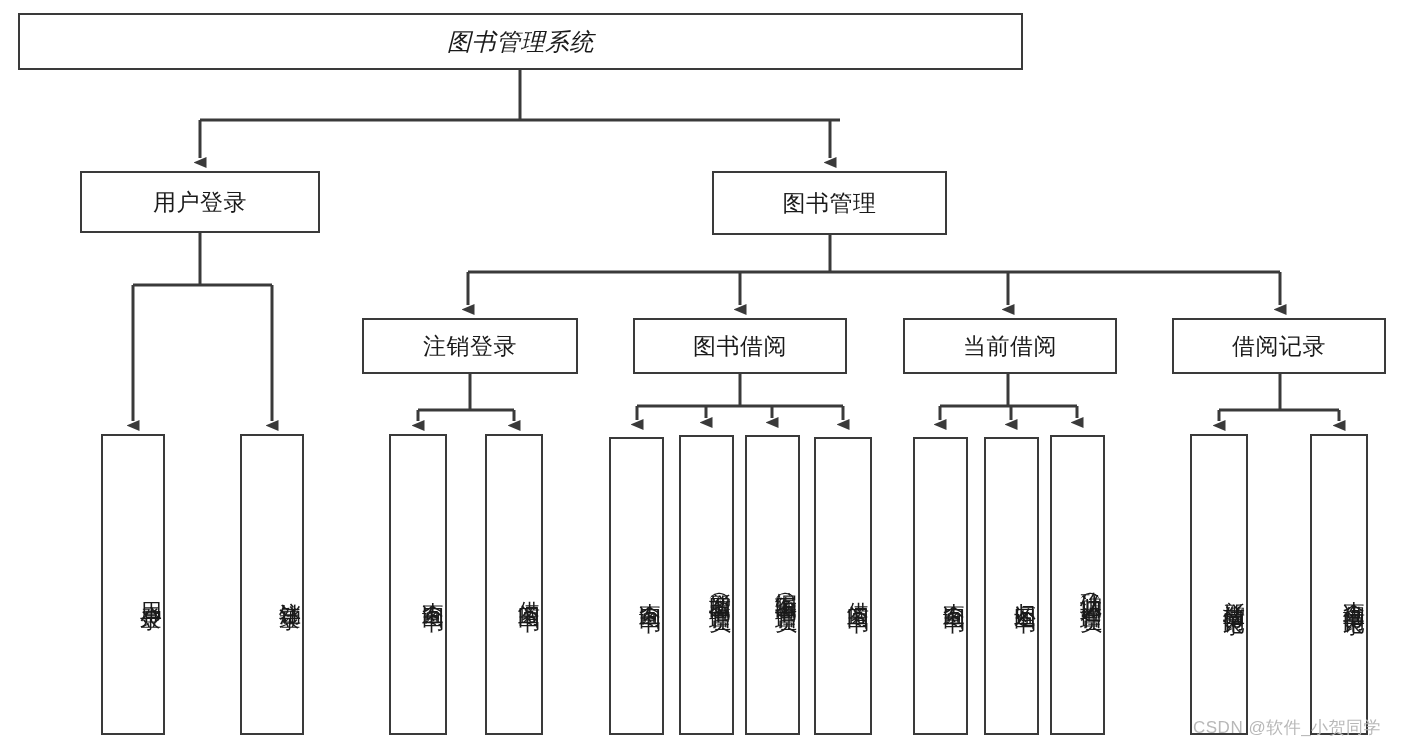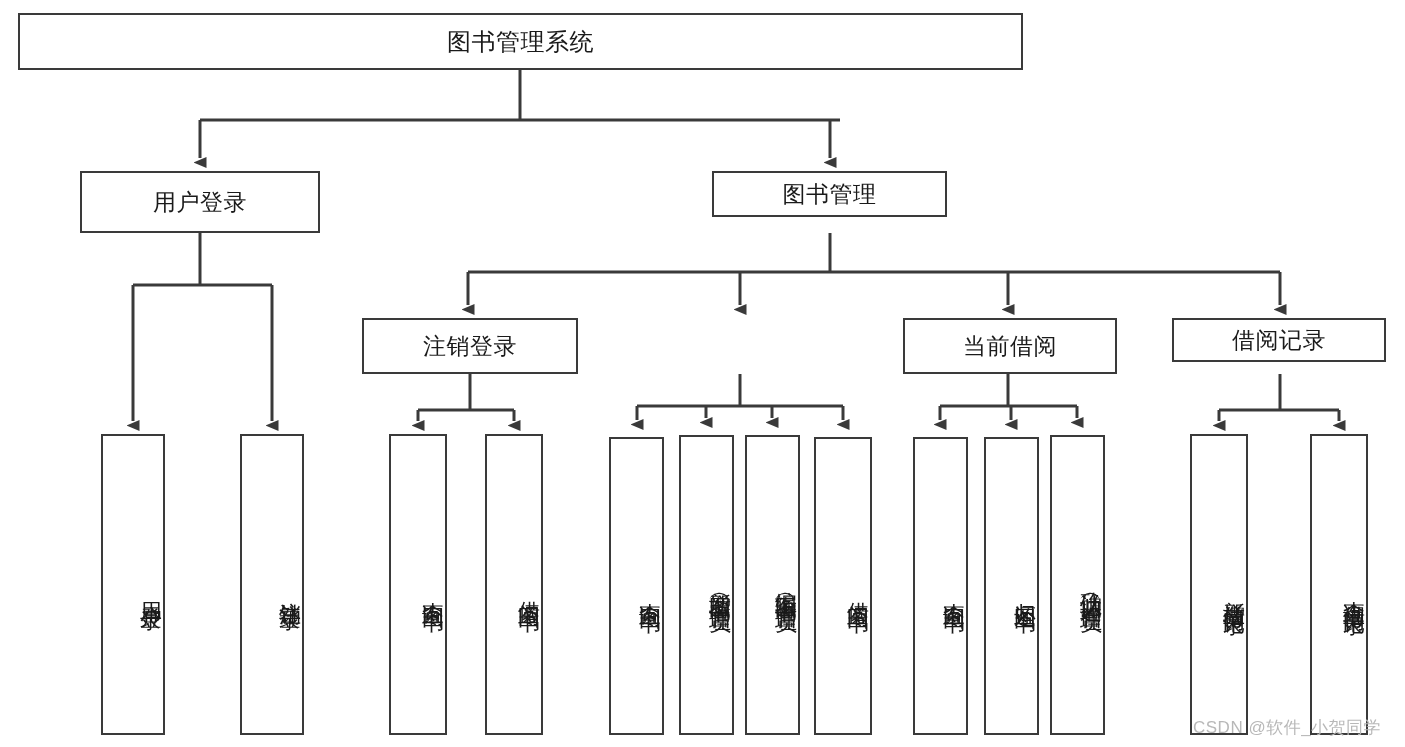--- a/index.html
+++ b/index.html
@@ -112,38 +112,41 @@
       <path d="M1011,406 L1011,420" marker-end="url(#arrow)"></path>
       <path d="M1077,406 L1077,418" marker-end="url(#arrow)"></path>
 
       <path d="M1280,374 L1280,410"></path>
       <path d="M1219,410 L1339,410"></path>
       <path d="M1219,410 L1219,421" marker-end="url(#arrow)"></path>
       <path d="M1339,410 L1339,421" marker-end="url(#arrow)"></path>
     </g>
   </svg>
 
-  <div class="node horiz title" style="left:18px;top:13px;width:1005px;height:57px;">
+  <div class="node horiz title" style="left:18px;top:13px;width:1005px;height:57px;font-style:italic;">
     <span>图书管理系统</span>
   </div>
 
   <div class="node horiz" style="left:80px;top:171px;width:240px;height:62px;">
     <span>用户登录</span>
   </div>
-  <div class="node horiz" style="left:712px;top:171px;width:235px;height:46px;">
+  <div class="node horiz" style="left:712px;top:171px;width:235px;height:64px;">
     <span>图书管理</span>
   </div>
 
   <div class="node horiz" style="left:362px;top:318px;width:216px;height:56px;">
     <span>注销登录</span>
   </div>
+  <div class="node horiz" style="left:633px;top:318px;width:214px;height:56px;">
+    <span>图书借阅</span>
+  </div>
   <div class="node horiz" style="left:903px;top:318px;width:214px;height:56px;align-items:center;">
     <span>当前借阅</span>
   </div>
-  <div class="node horiz" style="left:1172px;top:318px;width:214px;height:44px;">
+  <div class="node horiz" style="left:1172px;top:318px;width:214px;height:56px;">
     <span>借阅记录</span>
   </div>
 
   <div class="node vert" style="left:101px;top:434px;width:64px;height:301px;">
     <span>用户登录</span>
   </div>
   <div class="node vert" style="left:240px;top:434px;width:64px;height:301px;">
     <span>注销登录</span>
   </div>
 

